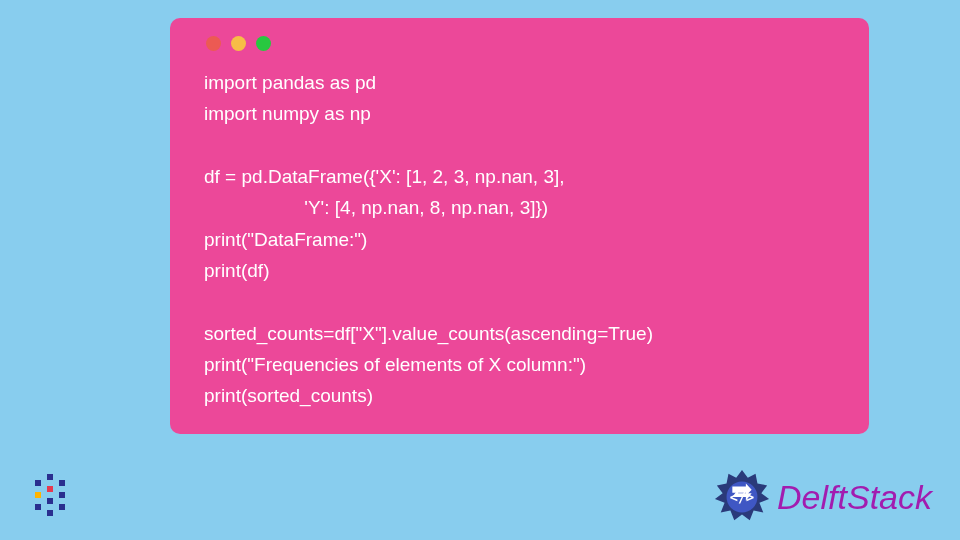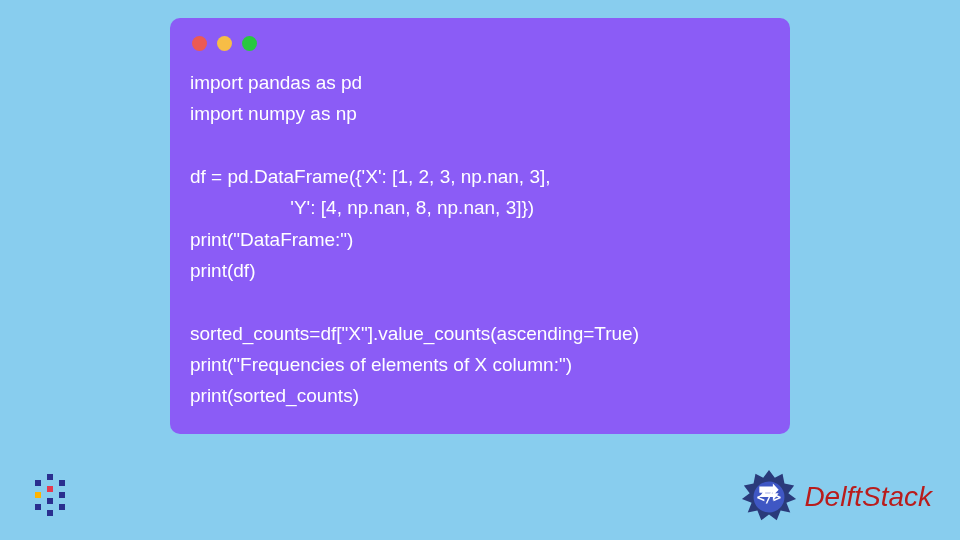--- a/index.html
+++ b/index.html
@@ -8,24 +8,24 @@
     height: 540px;
     background: #88cdee;
     font-family: -apple-system, BlinkMacSystemFont, "Segoe UI", Arial, sans-serif;
     position: relative;
     overflow: hidden;
   }
   .code-window {
     position: absolute;
     left: 170px;
     top: 18px;
-    width: 620px;
-    background: #8b5cf6;
+    width: 699px;
+    background: #ec4899;
     border-radius: 10px;
-    padding: 18px 22px 22px 20px;
+    padding: 18px 22px 22px 34px;
   }
   .window-dots {
     display: flex;
     gap: 10px;
     margin-bottom: 16px;
     padding-left: 2px;
   }
   .dot {
     width: 15px;
     height: 15px;
@@ -51,23 +51,23 @@
   }
   .brand-right {
     position: absolute;
     right: 28px;
     bottom: 14px;
     display: flex;
     align-items: center;
     gap: 6px;
   }
   .brand-right-text {
-    font-size: 28px;
+    font-size: 34px;
     font-weight: 500;
-    color: #b91c1c;
+    color: #a21caf;
     font-style: italic;
   }
 </style>
 </head>
 <body>
 
 <div class="code-window">
   <div class="window-dots">
     <div class="dot dot-red"></div>
     <div class="dot dot-yellow"></div>

